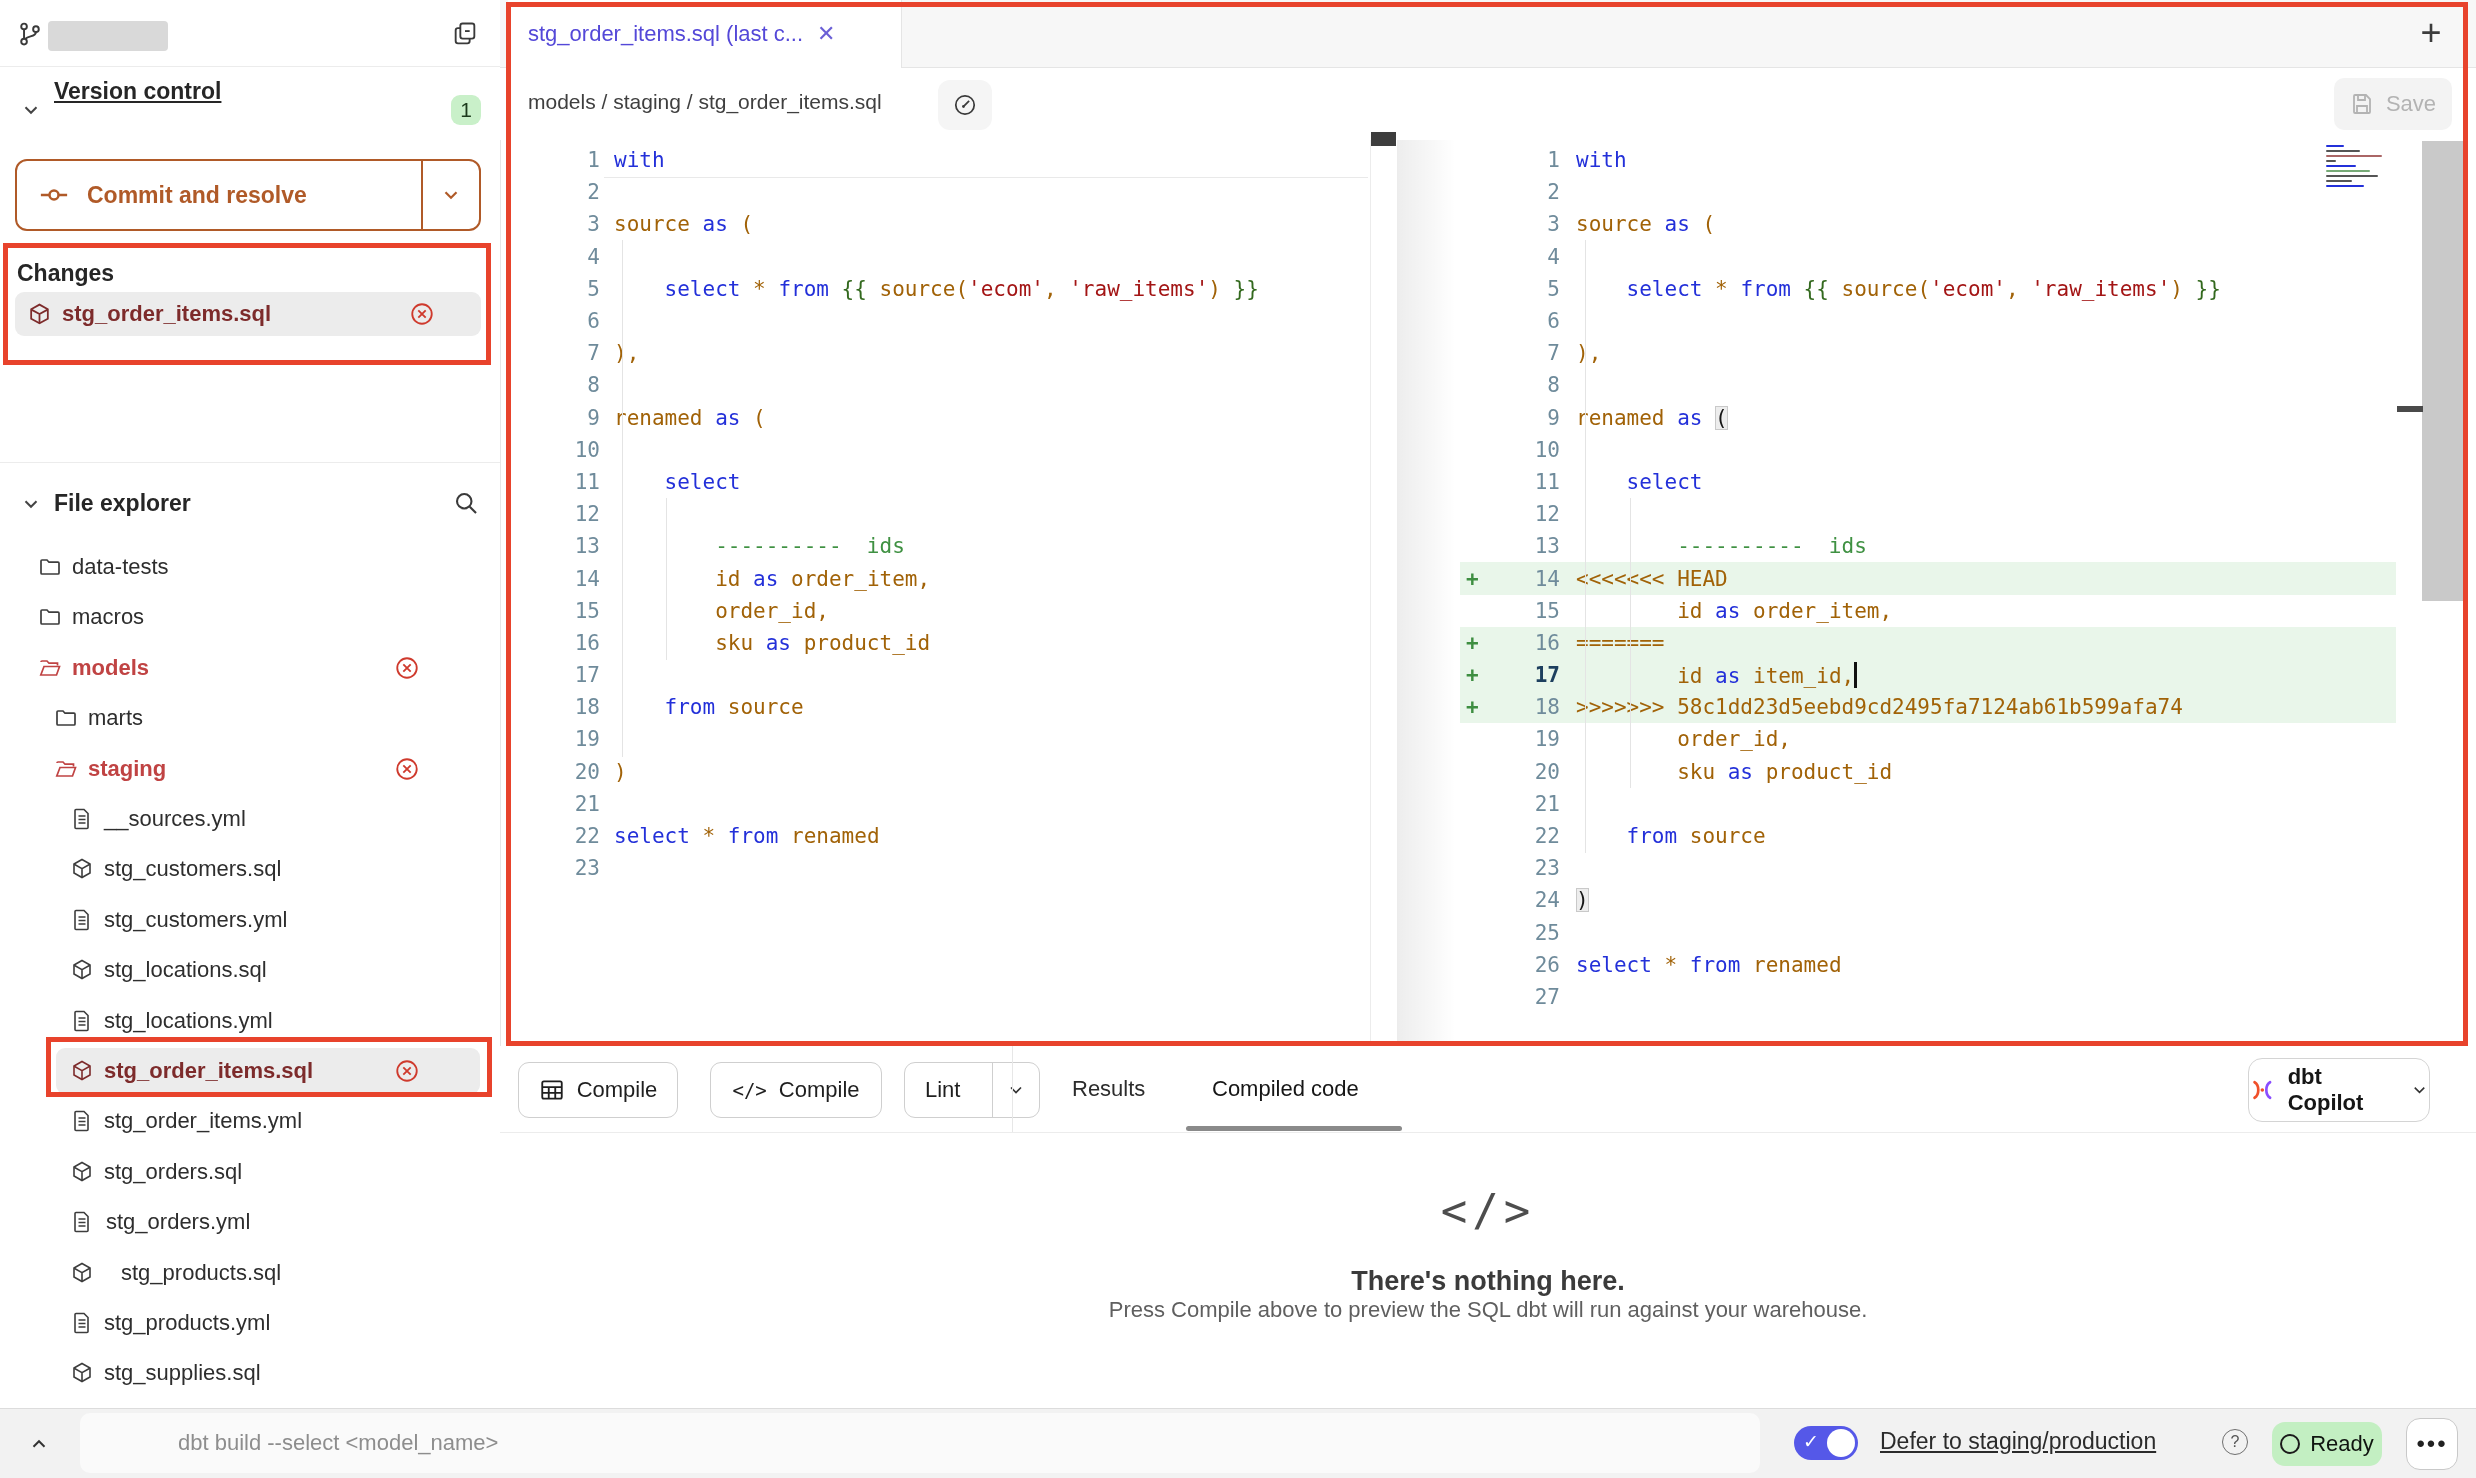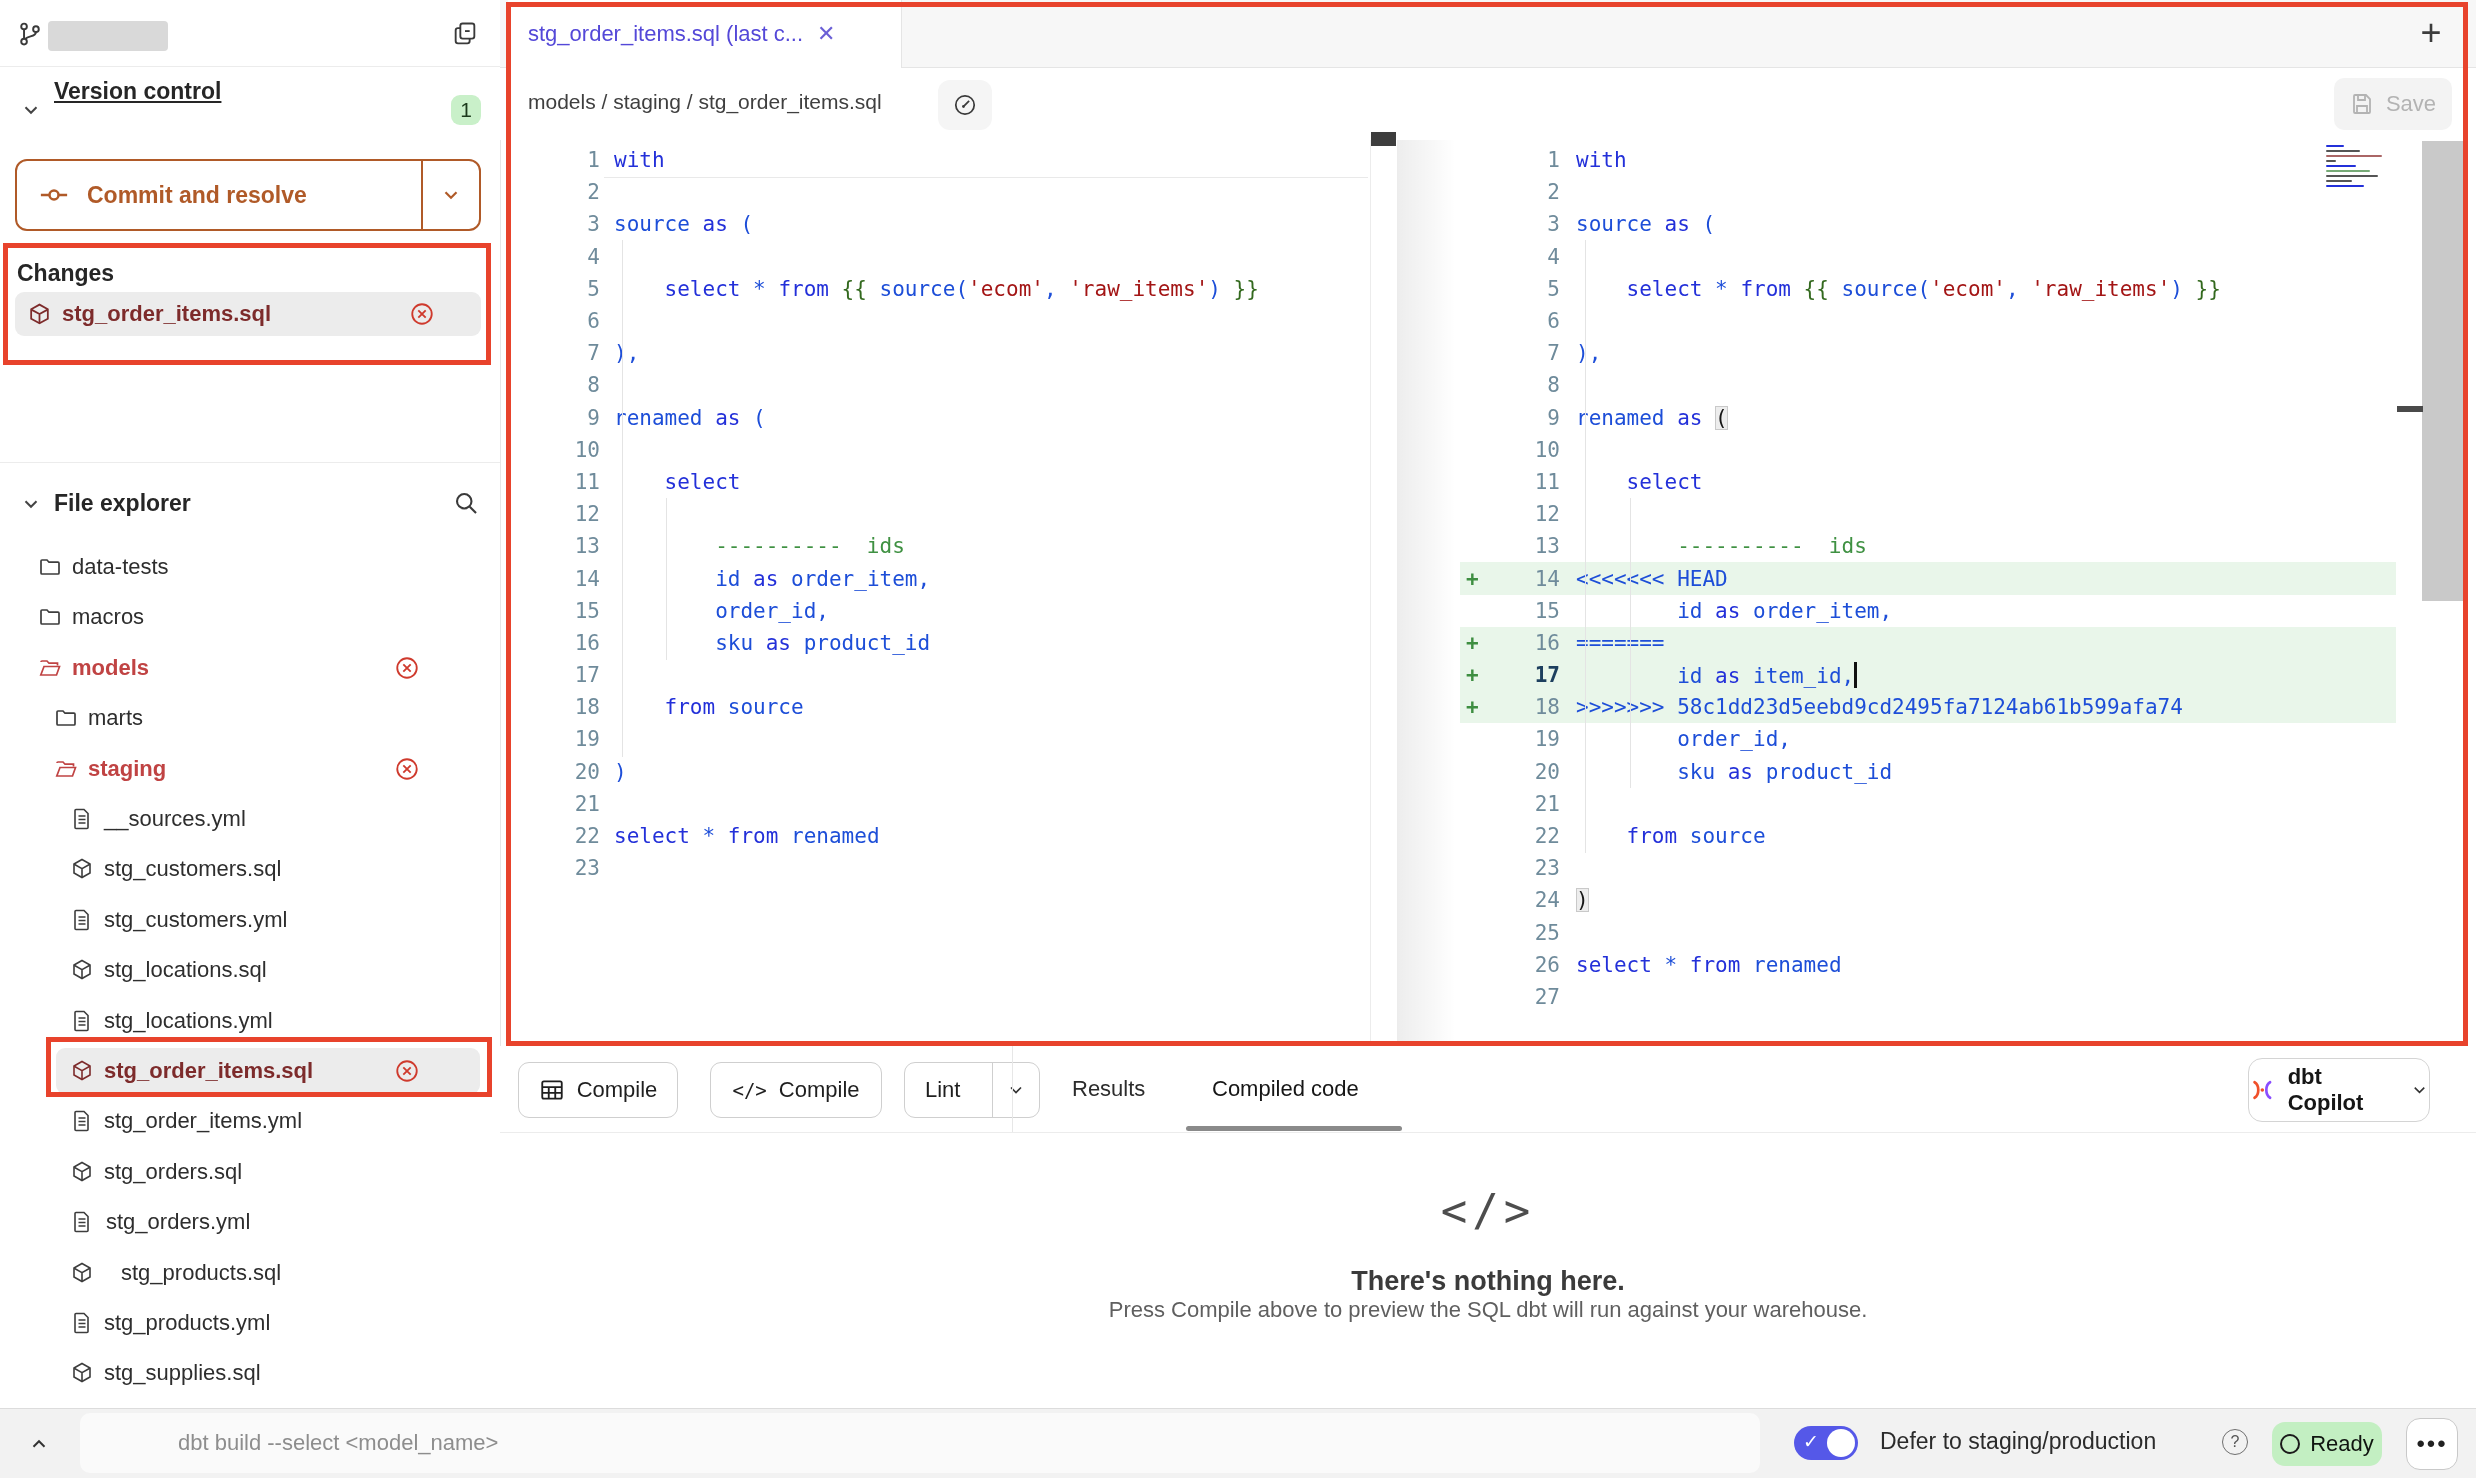--- a/index.html
+++ b/index.html
@@ -61,21 +61,21 @@
   #pane-right .code-line .ln{width:70px;}
   .code-line .plus{width:30px;flex:0 0 auto;color:#3e8e41;font-weight:700;padding-left:6px;box-sizing:border-box;font-size:21px;}
   .code-line .code{margin-left:14px;color:#161616;}
   #pane-right .code-line .code{margin-left:16px;}
   .code-line.added{background:var(--added-bg,#e9f6ea);}
   .code-line.curline .ln{color:#1d3f5e;font-weight:700;}
   .tk-k{color:var(--kw,#2330d9);}
   .tk-s{color:var(--str,#a31515);}
   .tk-j{color:var(--jinja,#33691e);}
   .tk-c{color:var(--comment,#3f9142);}
-  .tk-t{color:#1d4ed8;}
+  .tk-t{color:#a16207;}
   .tk-b{background:#ededed;box-shadow:0 0 0 1px #c9c9c9 inset;}
   .caret{display:inline-block;width:2.5px;height:26px;background:#111;vertical-align:-5px;}
   .guide{position:absolute;width:1px;background:#e4e4e4;}
   .ln1-underline{position:absolute;left:604px;top:177px;width:764px;height:1px;background:#e9e9e9;}
   .pane-sep{position:absolute;top:140px;width:1px;height:906px;background:#ececec;}
   .pane-shadow{position:absolute;left:1398px;top:140px;width:58px;height:906px;
                background:linear-gradient(90deg,rgba(0,0,0,0.07),rgba(0,0,0,0));}
   .scroll-mark-top{position:absolute;left:1371px;top:132px;width:25px;height:14px;background:#3d3d3d;}
   #minimap{position:absolute;left:2326px;top:142px;width:66px;height:66px;}
   #minimap div{height:2px;margin:3px 0;border-radius:1px;}
@@ -102,21 +102,21 @@
   .empty-title{margin-top:30px;font-size:27px;font-weight:700;color:#3b3b3b;}
   .empty-sub{font-size:22px;color:#5f5f5f;}
 
   
   #bottombar{position:absolute;left:0;top:1408px;width:2476px;height:70px;background:#f2f2f2;border-top:1px solid #dcdcdc;box-sizing:border-box;}
   .cmd-input{position:absolute;left:80px;top:4px;width:1680px;height:60px;background:#fafafa;border-radius:10px;
              display:flex;align-items:center;padding-left:98px;box-sizing:border-box;font-size:22px;color:#8d8d8d;}
   .toggle{position:absolute;left:1794px;top:17px;width:64px;height:34px;background:var(--toggle,#5558e8);border-radius:18px;}
   .toggle .knob{position:absolute;right:3px;top:3px;width:28px;height:28px;background:#fff;border-radius:50%;}
   .toggle .chk{position:absolute;left:9px;top:4px;color:#fff;font-size:19px;}
-  .defer-label{position:absolute;left:1880px;top:19px;font-size:23px;color:#2b2b2b;}
+  .defer-label{position:absolute;left:1880px;top:19px;font-size:23px;color:#2b2b2b;text-decoration:underline;}
   .help{position:absolute;left:2222px;top:20px;width:26px;height:26px;border:1.5px solid #6f6f6f;border-radius:50%;
         font-size:16px;color:#555;display:flex;align-items:center;justify-content:center;box-sizing:border-box;}
   .ready-pill{position:absolute;left:2272px;top:13px;width:110px;height:44px;background:var(--ready-bg,#c3efc2);border-radius:13px;
               display:flex;align-items:center;justify-content:center;gap:10px;font-size:22px;color:#101510;}
   .ring{width:20px;height:20px;border:2.5px solid #1b1b1b;border-radius:50%;box-sizing:border-box;}
   .more-btn{position:absolute;left:2406px;top:9px;width:52px;height:52px;background:#fff;border:1.5px solid #c9c9c9;border-radius:14px;
             display:flex;align-items:center;justify-content:center;font-size:24px;letter-spacing:2px;color:#222;box-sizing:border-box;}
   .chev-up{position:absolute;left:26px;top:24px;}
 </style>
 </head>

